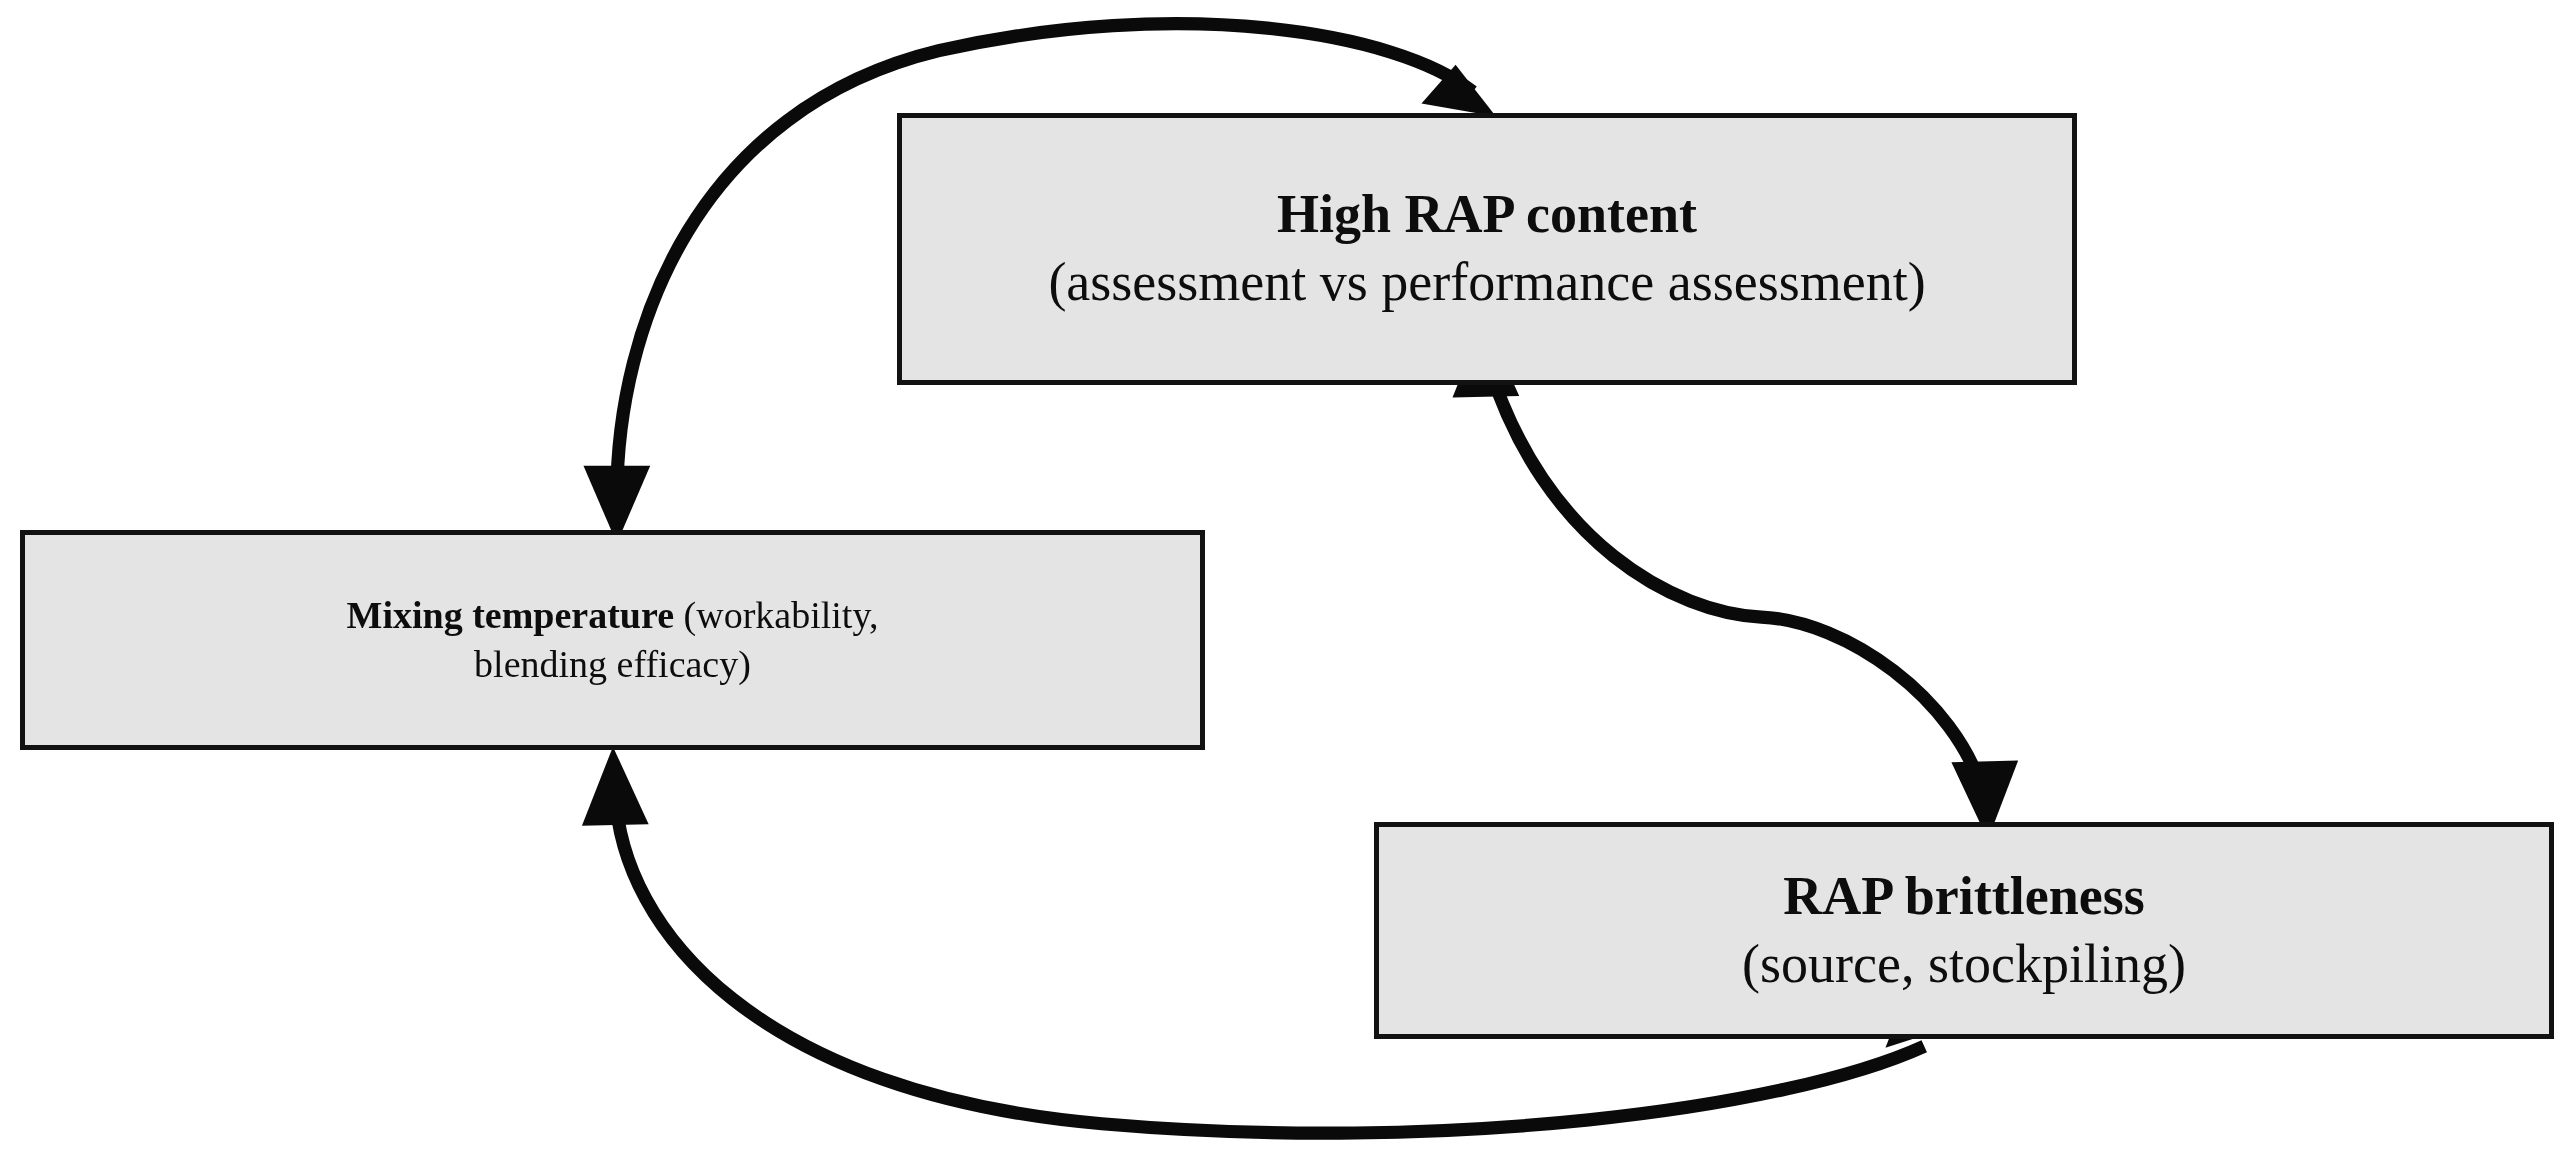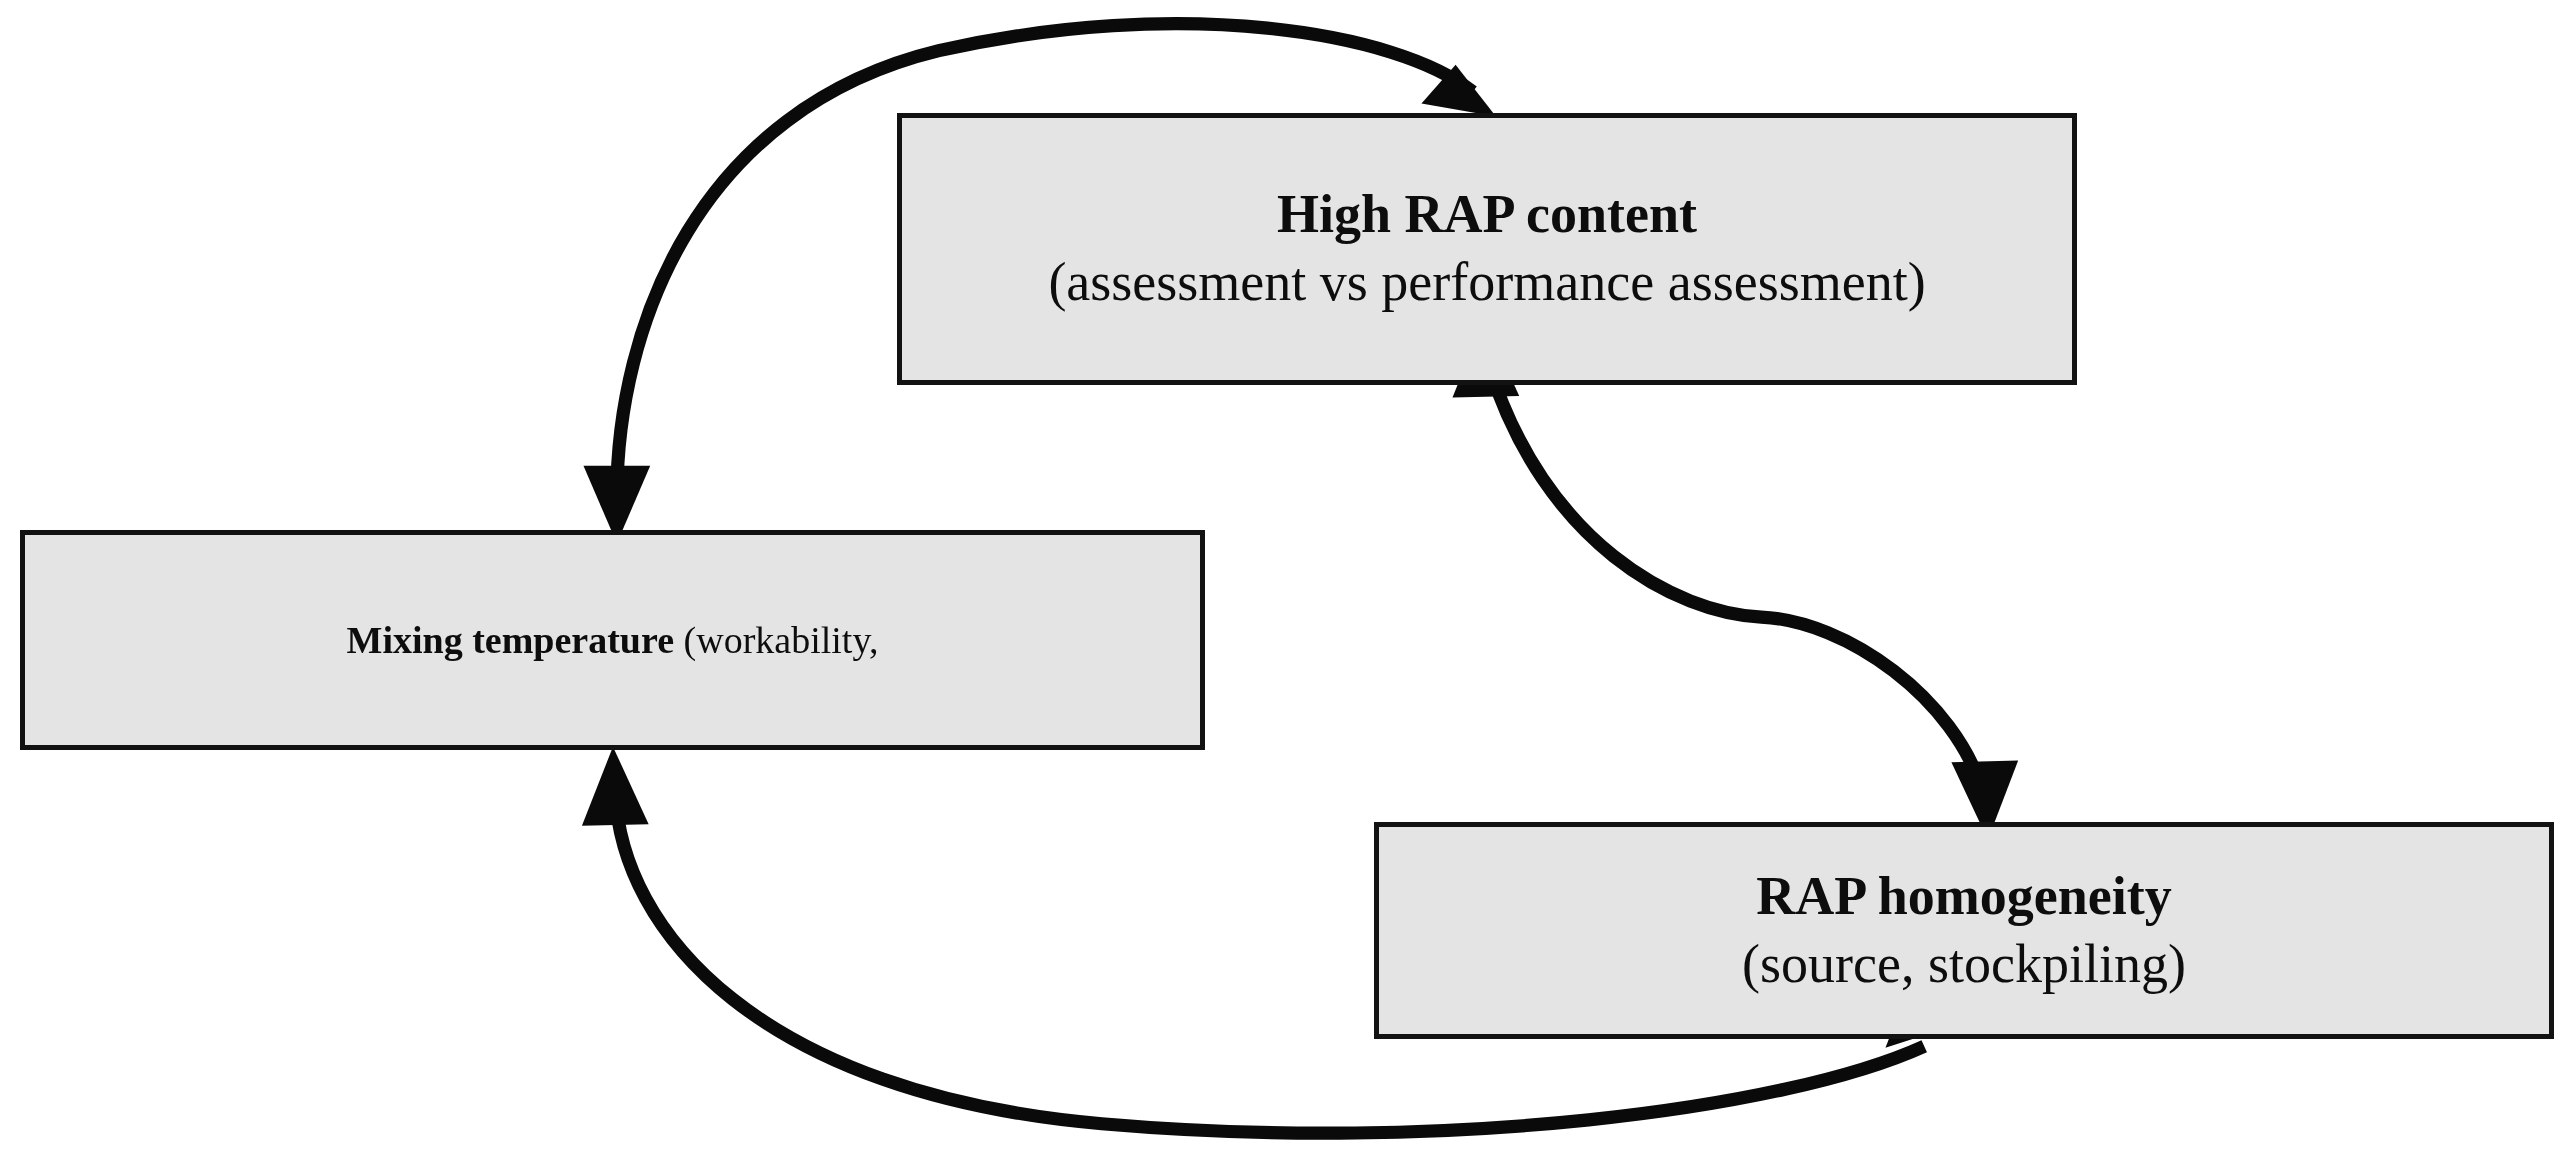--- a/index.html
+++ b/index.html
@@ -133,21 +133,22 @@
 
   </svg>
 
   <div class="node-box" id="node-high-rap">
     <span class="node-line node-title">High RAP content</span>
     <span class="node-line node-sub">(assessment vs performance assessment)</span>
   </div>
 
   <div class="node-box" id="node-mixing-temp">
     <span class="node-line"><span class="node-title">Mixing temperature</span><span class="node-sub"> (workability,</span></span>
+    <span class="node-line node-sub">blending efficacy)</span>
   </div>
 
   <div class="node-box" id="node-rap-homogeneity">
-    <span class="node-line node-title">RAP homogeneity</span>
+    <span class="node-line node-title">RAP brittleness</span>
     <span class="node-line node-sub">(source, stockpiling)</span>
   </div>
 
 </div>
 
 
 </body></html>

